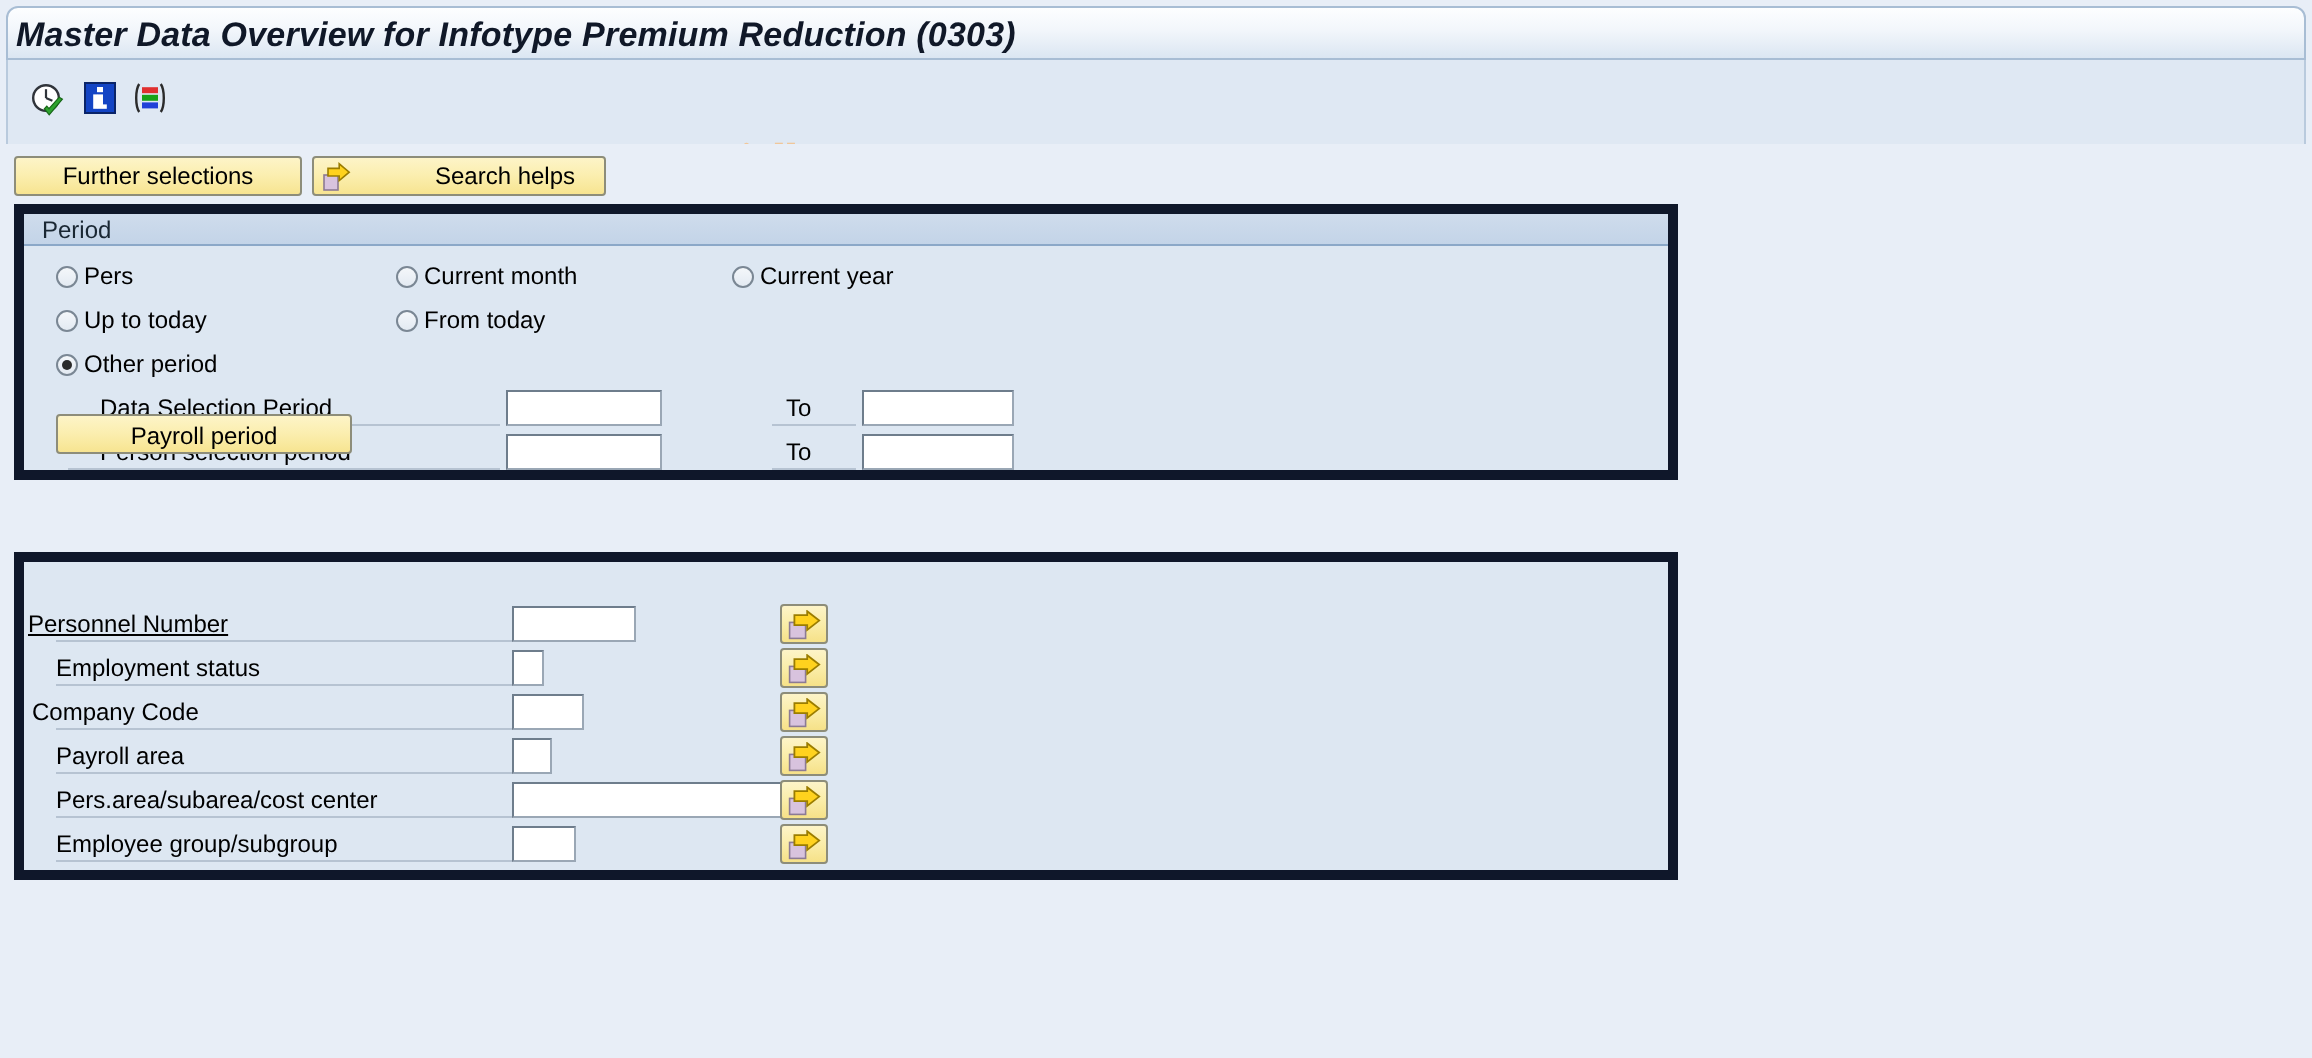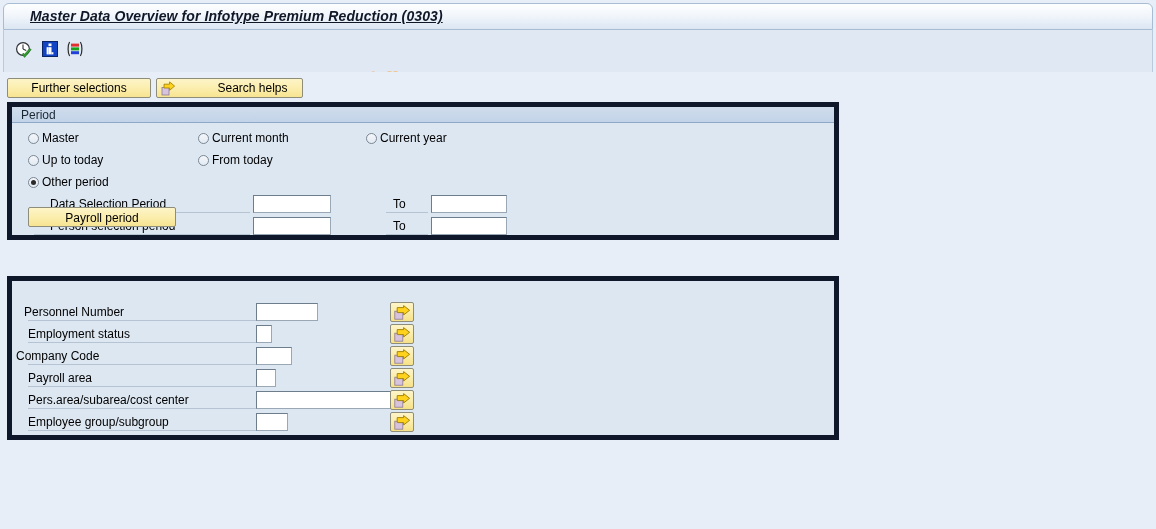--- a/index.html
+++ b/index.html
@@ -24,29 +24,28 @@
     top: 3px;
     width: 1150px;
     height: 27px;
     background: linear-gradient(to bottom, #fdfeff 0%, #f2f6fb 45%, #dbe6f2 100%);
     border: 1px solid #a8bdd4;
     border-radius: 6px 6px 0 0;
     box-sizing: border-box;
   }
   .titlebar-text {
     position: absolute;
-    left: 26px;
+    left: 4px;
     top: 4px;
-    font-size: 14px;
+    font-size: 17px;
     font-weight: bold;
     font-style: italic;
     color: #101828;
     letter-spacing: 0.1px;
     white-space: nowrap;
-    text-decoration: underline;
   }
 
   
   .toolbar {
     position: absolute;
     left: 3px;
     top: 30px;
     width: 1150px;
     height: 42px;
     background: #dfe8f3;
@@ -321,21 +320,21 @@
     </button>
   </div>
 
   <div class="groupbox" id="grp-period">
     <div class="group-header">
       <span class="group-title">Period</span>
     </div>
 
     <div class="radio-row" style="left:16px; top:24px;">
       <span class="radio-mark"></span>
-      <span class="radio-label">Master</span>
+      <span class="radio-label">Pers</span>
     </div>
     <div class="radio-row" style="left:186px; top:24px;">
       <span class="radio-mark"></span>
       <span class="radio-label">Current month</span>
     </div>
     <div class="radio-row" style="left:354px; top:24px;">
       <span class="radio-mark"></span>
       <span class="radio-label">Current year</span>
     </div>
 
@@ -365,21 +364,21 @@
     <input class="sapinput" style="left: 241px; top: 110px; width: 78px;" value="">
     <div class="flabel" style="left:381px; top:112px;">To</div>
     <div class="flabel-ul" style="left:374px; top:127px; width:42px;"></div>
     <input class="sapinput" style="left: 419px; top: 110px; width: 76px;" value="">
 
     <button class="payroll-btn">Payroll period</button>
   </div>
 
   <div class="groupbox" id="grp-selection">
 
-    <div class="flabel" style="left:12px; top:24px;">Personnel Number</div>
+    <div class="flabel" style="left:2px; top:24px;text-decoration:underline;">Personnel Number</div>
     <div class="flabel-ul" style="left:16px; top:39px; width:228px;"></div>
     <input class="sapinput" style="left: 244px; top: 22px; width: 62px;" value="">
     <button class="msbtn" style="left:378px; top:21px;">
       <svg width="17" height="15" viewBox="0 0 17 15">
         <rect x="0.8" y="6.2" width="8" height="8" fill="#d8c3de" stroke="#8c7a94" stroke-width="0.8"></rect>
         <path d="M3.2 2.6 L9.6 2.6 L9.6 0.6 L15.6 5.3 L9.6 10 L9.6 7.6 L3.2 7.6 Z" fill="#ffd21e" stroke="#9b7d00" stroke-width="0.9"></path>
       </svg>
     </button>
 
     <div class="flabel" style="left:16px; top:46px;">Employment status</div>

